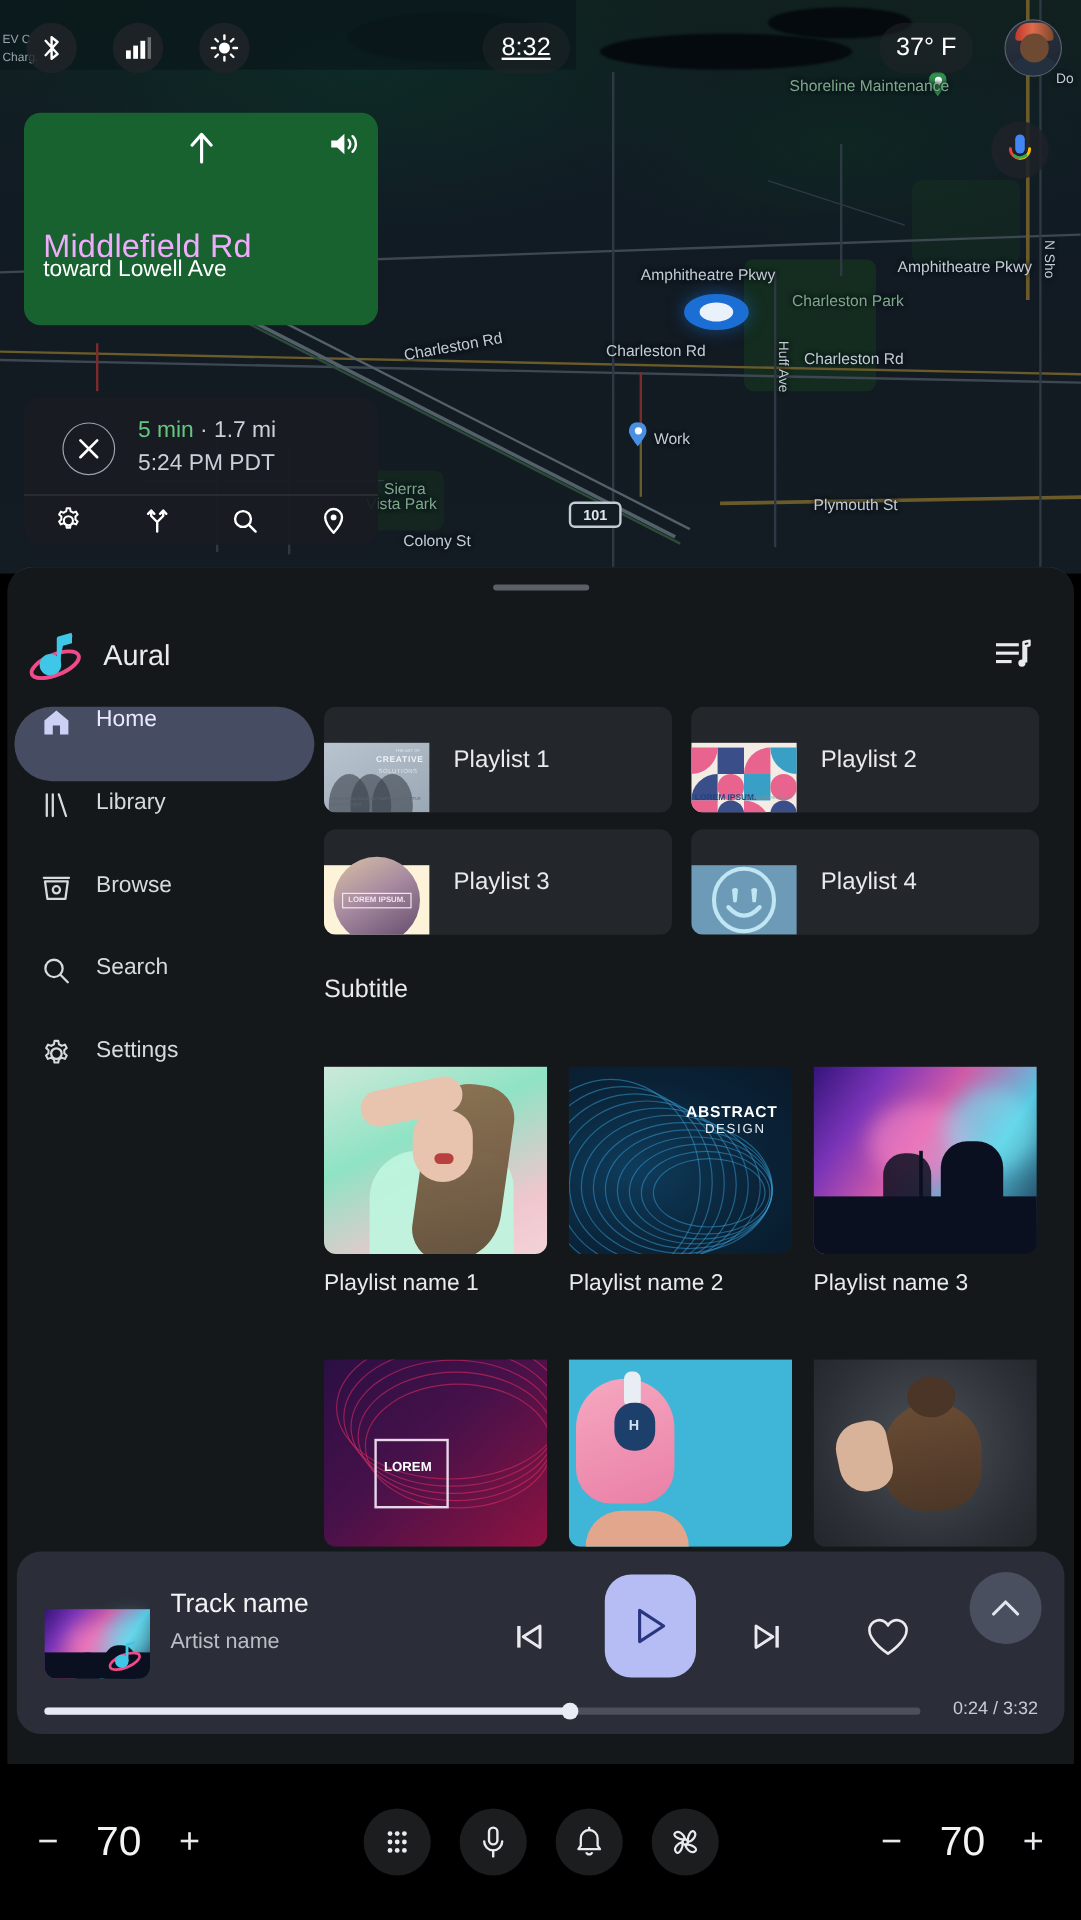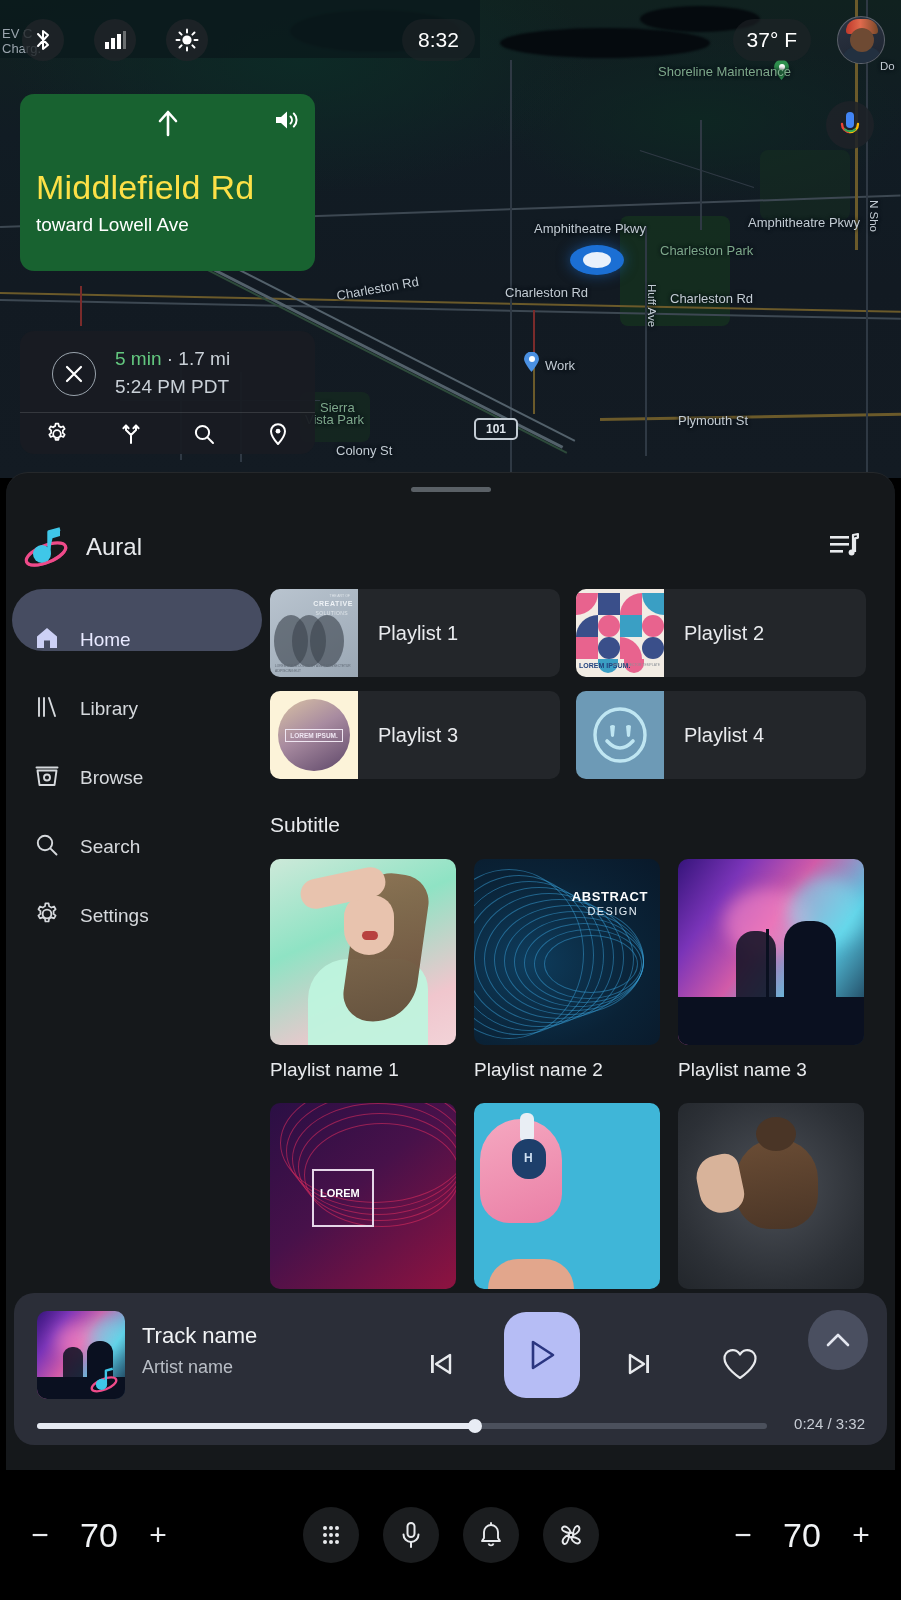--- a/index.html
+++ b/index.html
@@ -68,52 +68,52 @@
   }
   .sb-pill {
     position: absolute; top: 19px; width: 42px; height: 42px; border-radius: 21px;
     background: rgba(32,36,40,.82);
     display: flex; align-items: center; justify-content: center;
   }
   .sb-timepill {
     position: absolute; top: 19px; left: 402px; height: 42px; padding: 0 16px;
     border-radius: 21px; background: rgba(32,36,40,.55);
     display: flex; align-items: center; justify-content: center;
-    color: #fff; font-size: 21px;
+    color: #fff; font-size: 21px; text-decoration: underline;
   }
   .sb-temppill {
     position: absolute; top: 19px; right: 90px; height: 42px; padding: 0 14px;
     border-radius: 21px; background: rgba(32,36,40,.55);
     display: flex; align-items: center; justify-content: center;
     color: #fff; font-size: 21px;
   }
   .avatar {
     position: absolute; top: 16px; right: 16px; width: 48px; height: 48px;
     border-radius: 50%; overflow: hidden; border: 1.5px solid rgba(255,255,255,.25);
     background: linear-gradient(160deg,#2c3442 0%, #1d2430 100%);
   }
   .avatar .hair { position: absolute; left: 8px; top: 2px; width: 32px; height: 15px;
     background: linear-gradient(90deg,#c0392b,#e06a4d 45%,#7a4a2a); border-radius: 16px 16px 4px 4px; }
   .avatar .face { position: absolute; left: 12px; top: 11px; width: 24px; height: 24px;
     background: #6e4a33; border-radius: 50%; }
   .avatar .body { position: absolute; left: 4px; bottom: 0; width: 40px; height: 16px;
     background: #223040; border-radius: 14px 14px 0 0; }
   .ev-text {
-    position: absolute; left: 2px; top: 26px; color: #9aa4ad; font-size: 13px; line-height: 15px;
+    position: absolute; left: 2px; top: 26px; color: #9aa4ad; font-size: 10px; line-height: 15px;
   }
 
   
   .nav-card {
     position: absolute; left: 20px; top: 94px; width: 295px; height: 177px;
     background: #186230; border-radius: 14px; z-index: 15; padding: 14px 16px;
   }
   .nav-card .maneuver { position: absolute; left: 50%; top: 14px; transform: translateX(-50%); }
   .nav-card .spk { position: absolute; right: 15px; top: 14px; }
   .nav-card .street {
-    position: absolute; left: 16px; top: 74px; color: #fde047; font-size: 34px; letter-spacing: .2px;
+    position: absolute; left: 16px; top: 96px; color: #f0abfc; font-size: 27px; letter-spacing: .2px;
   }
   .nav-card .toward {
     position: absolute; left: 16px; top: 120px; color: #fff; font-size: 19px;
   }
   .trip-card {
     position: absolute; left: 20px; top: 331px; width: 295px; height: 123px;
     background: rgba(24,28,34,.94); border-radius: 14px; z-index: 15;
   }
   .trip-close {
     position: absolute; left: 32px; top: 21px; width: 44px; height: 44px;
@@ -149,21 +149,21 @@
   }
   .app-header { position: absolute; left: 0; top: 40px; width: 889px; height: 66px; }
   .logo-wrap { position: absolute; left: 16px; top: 10px; width: 48px; height: 48px; }
   .app-name { position: absolute; left: 80px; top: 20px; color: #e8eaed; font-size: 24px; }
   .queue-btn { position: absolute; right: 36px; top: 18px; }
 
   
   .sidebar { position: absolute; left: 6px; top: 116px; width: 250px; }
   .nav-item {
     position: relative; height: 62px; border-radius: 31px;
-    display: flex; align-items: flex-end; padding-left: 22px; margin-bottom: 7px;
+    display: flex; align-items: flex-start; padding-left: 22px; margin-bottom: 7px;
   }
   .nav-item.active { background: #464c61; }
   .nav-item .ni-icon { width: 34px; display: flex; align-items: center; }
   .nav-item .ni-label { color: #d6d9dd; font-size: 19px; margin-left: 12px; }
   .nav-item.active .ni-label { color: #e8e9ff; }
 
   
   .content { position: absolute; left: 264px; top: 116px; width: 620px; }
   .sec-title { color: #e8eaed; font-size: 25px; margin-bottom: 22px; }
   .sec-title.sub { font-size: 21px; margin-top: 34px; }
@@ -175,21 +175,21 @@
   }
   .pl-card .thumb { width: 88px; height: 88px; flex: none; position: relative; overflow: hidden; }
   .pl-card .plname { color: #e8eaed; font-size: 20px; margin-left: 20px; }
 
   .big-grid { display: grid; grid-template-columns: 186px 186px 186px; gap: 0 18px; margin-top: 4px; }
   .big-card { width: 186px; }
   .big-art { width: 186px; height: 186px; border-radius: 10px; overflow: hidden; position: relative; }
   .big-name { color: #e8eaed; font-size: 19px; margin-top: 14px; white-space: nowrap; }
 
   
-  .art { position: absolute; inset: 0; }
+  .art { position: absolute; inset: 0; margin-top: 30px; }
   .a-creative { background: linear-gradient(150deg,#b9c4cf 0%,#a8b4c0 55%,#9aa7b4 100%); }
   .a-creative .e { position: absolute; background: rgba(60,68,78,.62); border-radius: 50%; }
   .a-creative .t1 { position: absolute; right: 5px; top: 11px; color: #eef2f6; font-size: 7px; letter-spacing: .6px; font-weight: bold;}
   .a-creative .t0 { position: absolute; right: 8px; top: 5px; color: #dfe5ea; font-size: 3.5px; }
   .a-creative .t2 { position: absolute; right: 10px; top: 21px; color: #dfe5ea; font-size: 5px; letter-spacing: .4px; }
   .a-creative .foot { position: absolute; left: 5px; bottom: 4px; color: #5d6671; font-size: 3.2px; line-height: 4.4px; }
 
   .a-geo { background: #f2ece4; }
   .a-geo .cell { position: absolute; }
   .a-geo .lorem { position: absolute; left: 3px; bottom: 8px; color: #22427e; font-size: 7px; font-weight: bold; line-height: 7px; }

